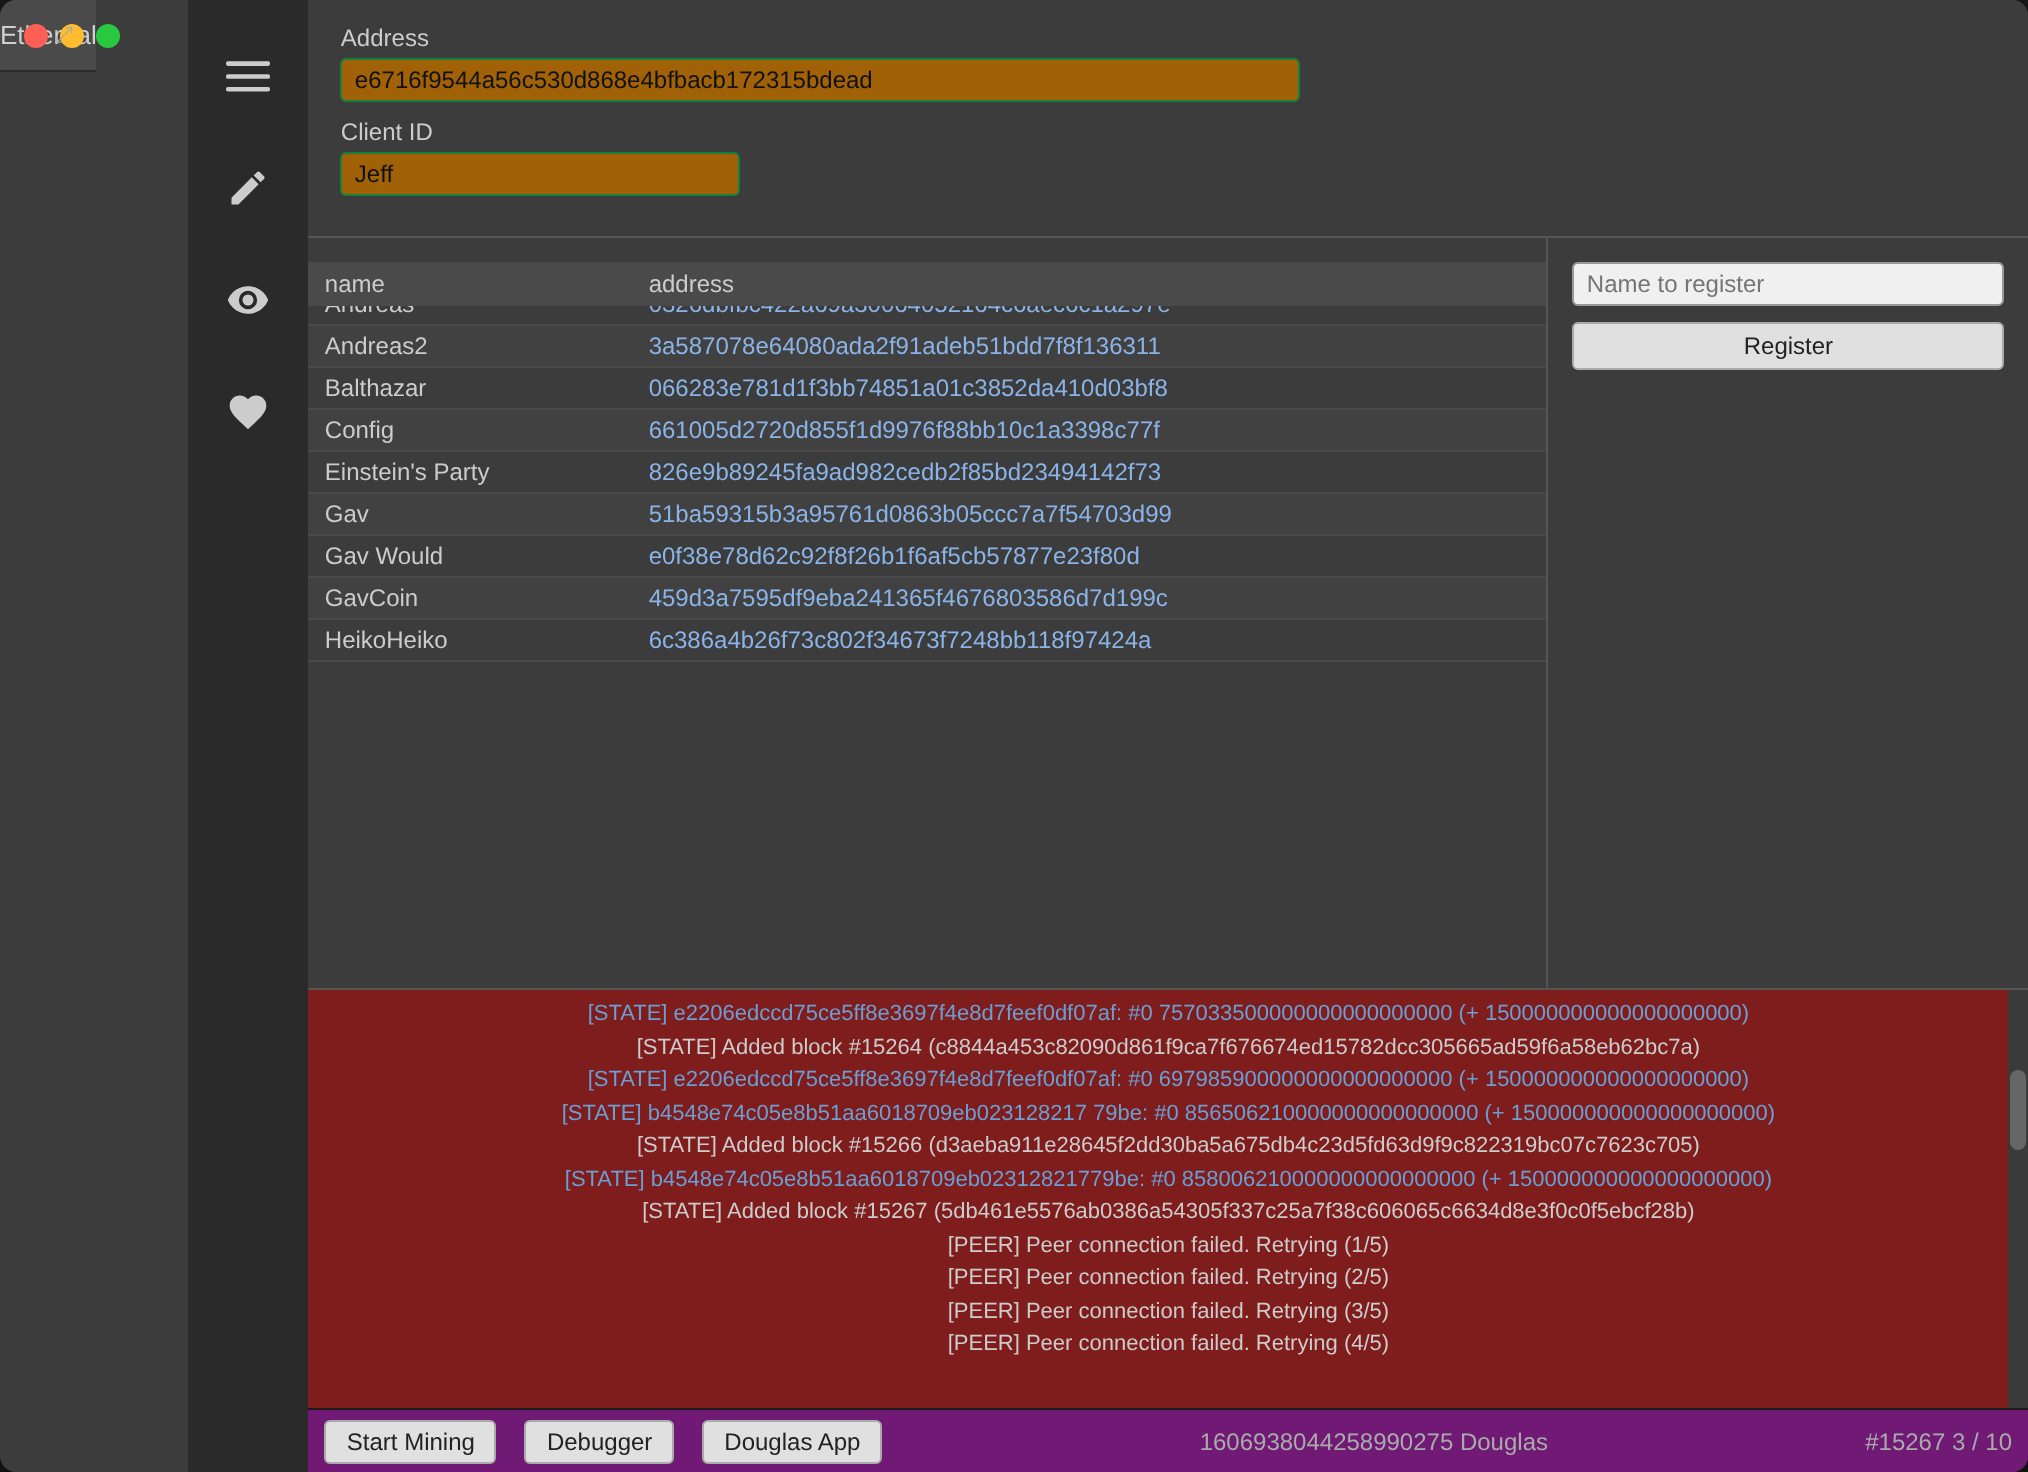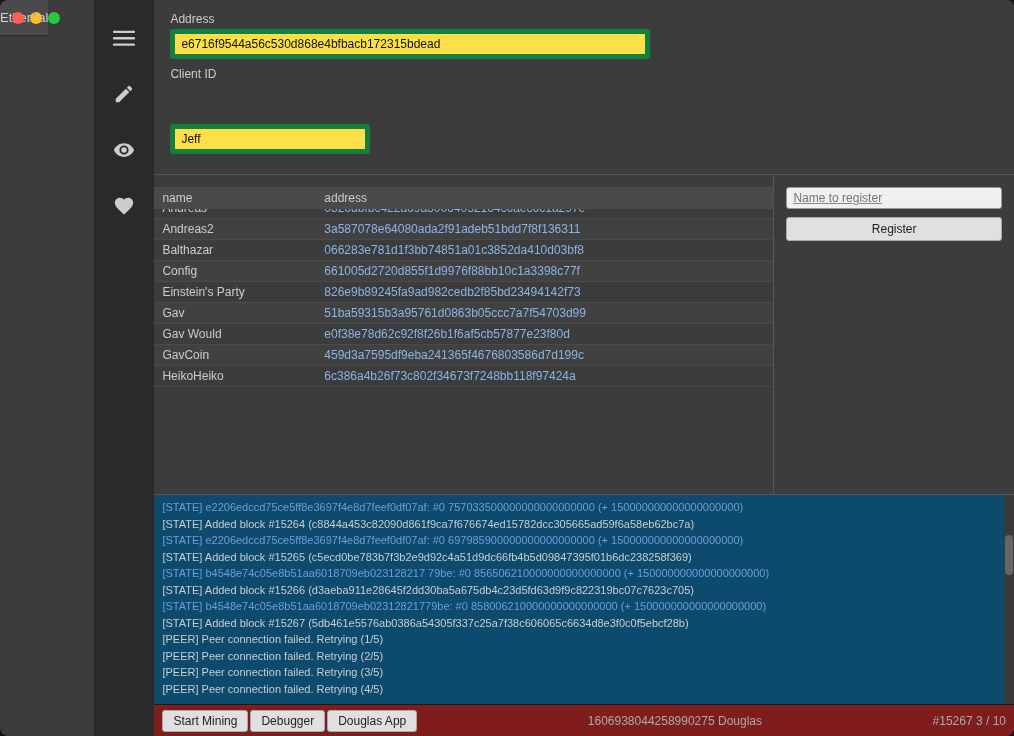--- a/index.html
+++ b/index.html
@@ -94,22 +94,22 @@
       background: #3c3c3c;
       border-bottom: 1px solid #555;
     }
     .field-label {
       color: #ccc;
       font-size: 12px;
       margin-bottom: 3px;
     }
     .field-input {
       width: 480px;
-      background: #fde047;
-      border: 5px solid #15803d;
+      background: #a16207;
+      border: 1px solid #15803d;
       border-radius: 3px;
       padding: 3px 6px;
       font-size: 12px;
       color: #111;
       margin-bottom: 8px;
     }
     .middle-section {
       display: flex;
       flex: 1;
       overflow: hidden;
@@ -151,39 +151,39 @@
       gap: 8px;
     }
     .register-input {
       width: 100%;
       background: #f0f0f0;
       border: 1px solid #999;
       border-radius: 3px;
       padding: 3px 6px;
       font-size: 12px;
       color: #888;
-      text-decoration: underline;
     }
     .register-btn {
       width: 100%;
       background: #e0e0e0;
       border: 1px solid #aaa;
       border-radius: 3px;
       padding: 4px 10px;
       font-size: 12px;
       cursor: pointer;
       color: #222;
     }
     .log-area {
       height: 210px;
-      background: #0c4a6e;
+      background: #7f1d1d;
       overflow-y: auto;
       padding: 4px 8px;
       border-top: 1px solid #555;
       position: relative;
+      text-align: center;
     }
     .log-line {
       font-size: 11px;
       line-height: 1.5;
       white-space: nowrap;
       overflow: hidden;
       text-overflow: ellipsis;
     }
     .log-line.state { color: #6b9fd4; }
     .log-line.peer { color: #ccc; }
@@ -199,25 +199,25 @@
     .log-scrollbar-thumb {
       width: 8px;
       height: 40px;
       background: #666;
       border-radius: 4px;
       margin: 1px;
       margin-top: 40px;
     }
     .status-bar {
       height: 32px;
-      background: #7f1d1d;
+      background: #701a75;
       display: flex;
       align-items: center;
       padding: 0 8px;
-      gap: 2px;
+      gap: 14px;
       border-top: 1px solid #1a1a1a;
     }
     .status-btn {
       background: #e0e0e0;
       border: 1px solid #aaa;
       border-radius: 3px;
       padding: 3px 10px;
       font-size: 12px;
       cursor: pointer;
       color: #222;
@@ -275,21 +275,21 @@
       </div>
     </div>
 
     <div class="content-area">
 
       <div class="top-panel">
         <div class="field-label">Address</div>
         <input class="field-input" type="text" value="e6716f9544a56c530d868e4bfbacb172315bdead" style="">
 
         <div class="field-label">Client ID</div>
-        <input class="field-input" type="text" style="width: 200px; margin-top: 40px;" value="Jeff">
+        <input class="field-input" type="text" style="width: 200px;" value="Jeff">
       </div>
 
       <div class="middle-section">
 
         <div class="names-table-area">
           <table class="names-table">
             <thead>
               <tr>
                 <th>name</th>
                 <th>address</th>
@@ -340,21 +340,20 @@
           <input class="register-input" type="text" placeholder="Name to register" style="">
           <button class="register-btn">Register</button>
         </div>
       </div>
 
       <div class="log-area">
         <div id="log-lines-container">
             <div class="log-line state">[STATE] e2206edccd75ce5ff8e3697f4e8d7feef0df07af: #0 757033500000000000000000 (+ 150000000000000000000)</div>
             <div class="log-line state-add">[STATE] Added block #15264 (c8844a453c82090d861f9ca7f676674ed15782dcc305665ad59f6a58eb62bc7a)</div>
             <div class="log-line state">[STATE] e2206edccd75ce5ff8e3697f4e8d7feef0df07af: #0 697985900000000000000000 (+ 150000000000000000000)</div>
-            <div class="log-line state-add">[STATE] Added block #15265 (c5ecd0be783b7f3b2e9d92c4a51d9dc66fb4b5d09847395f01b6dc238258f369)</div>
             <div class="log-line state">[STATE] b4548e74c05e8b51aa6018709eb023128217 79be: #0 856506210000000000000000 (+ 150000000000000000000)</div>
             <div class="log-line state-add">[STATE] Added block #15266 (d3aeba911e28645f2dd30ba5a675db4c23d5fd63d9f9c822319bc07c7623c705)</div>
             <div class="log-line state">[STATE] b4548e74c05e8b51aa6018709eb02312821779be: #0 858006210000000000000000 (+ 150000000000000000000)</div>
             <div class="log-line state-add">[STATE] Added block #15267 (5db461e5576ab0386a54305f337c25a7f38c606065c6634d8e3f0c0f5ebcf28b)</div>
             <div class="log-line peer">[PEER] Peer connection failed. Retrying (1/5)</div>
             <div class="log-line peer">[PEER] Peer connection failed. Retrying (2/5)</div>
             <div class="log-line peer">[PEER] Peer connection failed. Retrying (3/5)</div>
             <div class="log-line peer">[PEER] Peer connection failed. Retrying (4/5)</div>
           </div>
         <div class="log-scrollbar">

